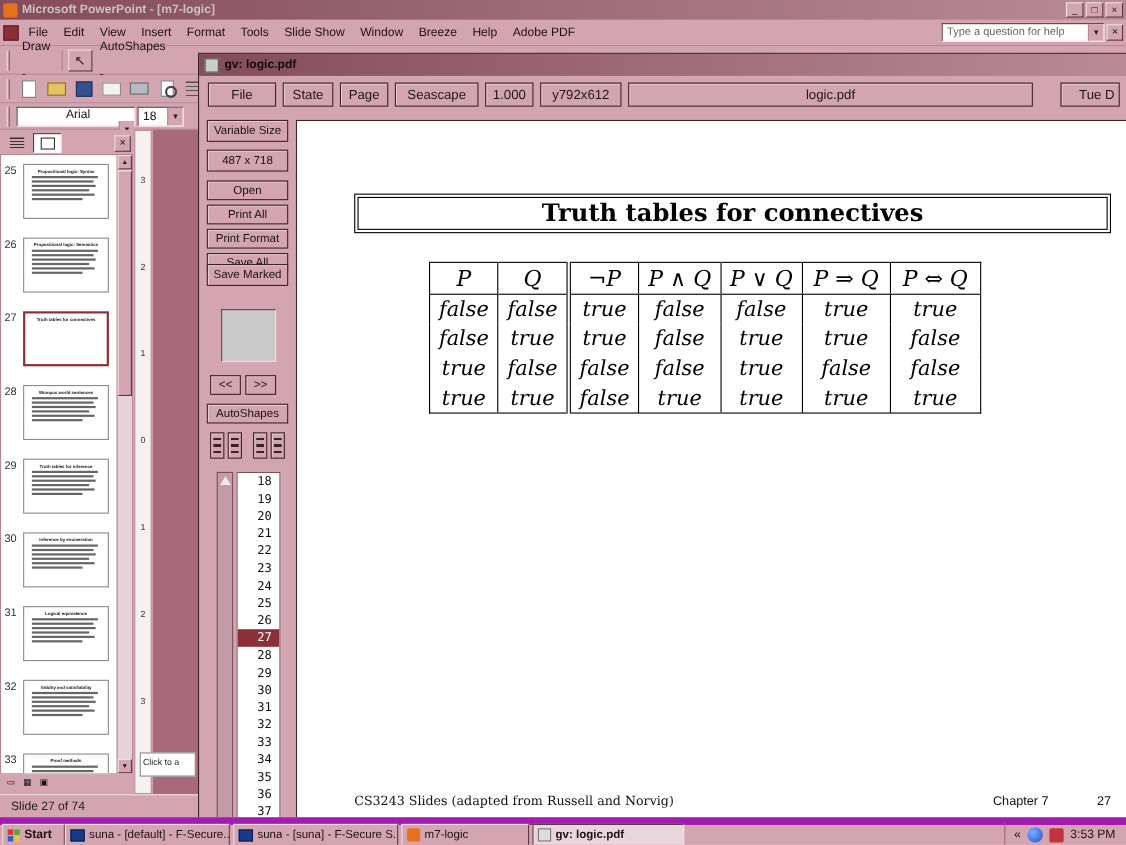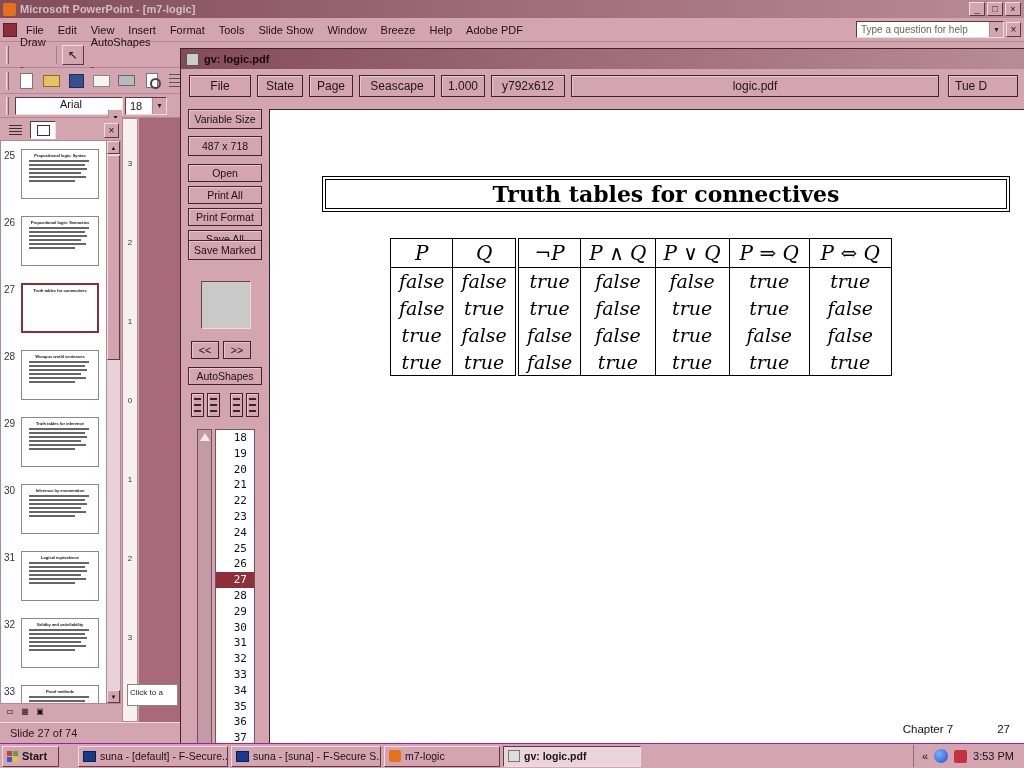--- a/index.html
+++ b/index.html
@@ -112,21 +112,21 @@
   .gv-title { position:absolute; left:0; top:0; right:0; height:20px;
               background:linear-gradient(90deg,#844c5a,#b98b97);
               display:flex; align-items:center; gap:5px; padding:0 5px; }
   .gv-app-icon { width:13px; height:13px; background:#ccc; border:1px solid #555; }
   .gv-title-text { font-size:11px; font-weight:bold; color:#17090d; }
   .gv-topbar { position:absolute; left:8px; top:26px; right:6px; height:24px; display:flex; gap:6px; }
   .gv-tb { height:22px; display:flex; align-items:center; justify-content:center; font-size:12px;
            color:#20141a; white-space:nowrap; }
   .gvtb0{width:62px}.gvtb1{width:46px}.gvtb2{width:44px}.gvtb3{width:76px}
   .gvtb4{width:44px}.gvtb5{width:74px}.gvtb6{width:368px}
-  .gvtb7{width:70px;margin-left:auto;justify-content:flex-start;padding-left:6px;overflow:hidden;}
+  .gvtb7{width:54px;margin-left:auto;justify-content:flex-start;padding-left:16px;overflow:hidden;}
   .gv-side-btn { position:absolute; left:7px; width:74px; display:flex; align-items:center;
                  justify-content:center; font-size:10.5px; }
   .b-varsize{top:60px;height:20px} .b-size{top:87px;height:20px} .b-open{top:115px;height:18px}
   .b-printall{top:137px;height:18px} .b-printmarked{top:159px;height:18px}
   .b-saveall{top:181px;height:18px} .b-savemarked{top:191px;height:20px}
   .b-prev{left:10px;top:292px;width:28px;height:18px} .b-next{left:42px;top:292px;width:28px;height:18px}
   .b-redisplay{top:318px;height:18px}
   .gv-preview { position:absolute; left:20px; top:232px; width:50px; height:48px; background:#c9c9c9;
                 border-top:1px solid #6b4049; border-left:1px solid #6b4049;
                 border-right:1px solid #eedbe0; border-bottom:1px solid #eedbe0; }
@@ -164,21 +164,21 @@
   .truth-table th:nth-child(7){min-width:82px}
   .truth-table .dbl { border-left:4px double #000; }
   .pdf-footer-left { position:absolute; left:52px; bottom:9px; font-family:"DejaVu Serif",serif;
                      font-size:11.5px; color:#111; }
   .pdf-footer-right { position:absolute; right:14px; bottom:9px; font-family:Liberation Sans, sans-serif;
                       font-size:11.5px; color:#111; }
   .pdf-footer-right .chap { margin-right:44px; }
 
   
   .taskbar { position:absolute; left:0; top:743px; width:100%; height:25px; background:#d2a5b1;
-             border-top:1px solid #a21caf; display:flex; align-items:center; gap:19px; padding:0 2px; z-index:10; }
+             border-top:7px solid #a21caf; display:flex; align-items:center; gap:0; padding:0 2px; z-index:10; }
   .start-btn { width:57px; height:21px; display:flex; align-items:center; gap:4px; padding:0 4px;
                font-weight:bold; font-size:11px; flex:none; }
   .flag { width:11px; height:11px; display:grid; grid-template-columns:5px 5px; grid-template-rows:5px 5px; gap:1px; }
   .flag i:nth-child(1){background:#d23b2e}.flag i:nth-child(2){background:#58a63c}
   .flag i:nth-child(3){background:#2a63c8}.flag i:nth-child(4){background:#eec13d}
   .task { height:21px; display:flex; align-items:center; gap:4px; padding:0 4px; font-size:10.5px;
           white-space:nowrap; overflow:hidden; flex:none; }
   .task.active { background:#e9d6dc; border-top:1px solid #5e3943; border-left:1px solid #5e3943;
                  border-right:1px solid #f0dde2; border-bottom:1px solid #f0dde2; font-weight:bold; }
   .ticon-terminal { width:13px; height:11px; background:#163a8c; border:1px solid #0a1f4d; flex:none; }
@@ -548,20 +548,21 @@
               <td>true</td>
               <td>true</td>
               <td class="dbl">false</td>
               <td>true</td>
               <td>true</td>
               <td>true</td>
               <td>true</td>
             </tr>
           </tbody>
       </table>
+      <div class="pdf-footer-left">CS3243 Slides (adapted from Russell and Norvig)</div>
       <div class="pdf-footer-right">
         <span class="chap">Chapter 7</span><span>27</span>
       </div>
     </div>
   </div>
 
   <div class="taskbar">
     <div class="start-btn raised">
       <div class="flag">
           <i></i>

